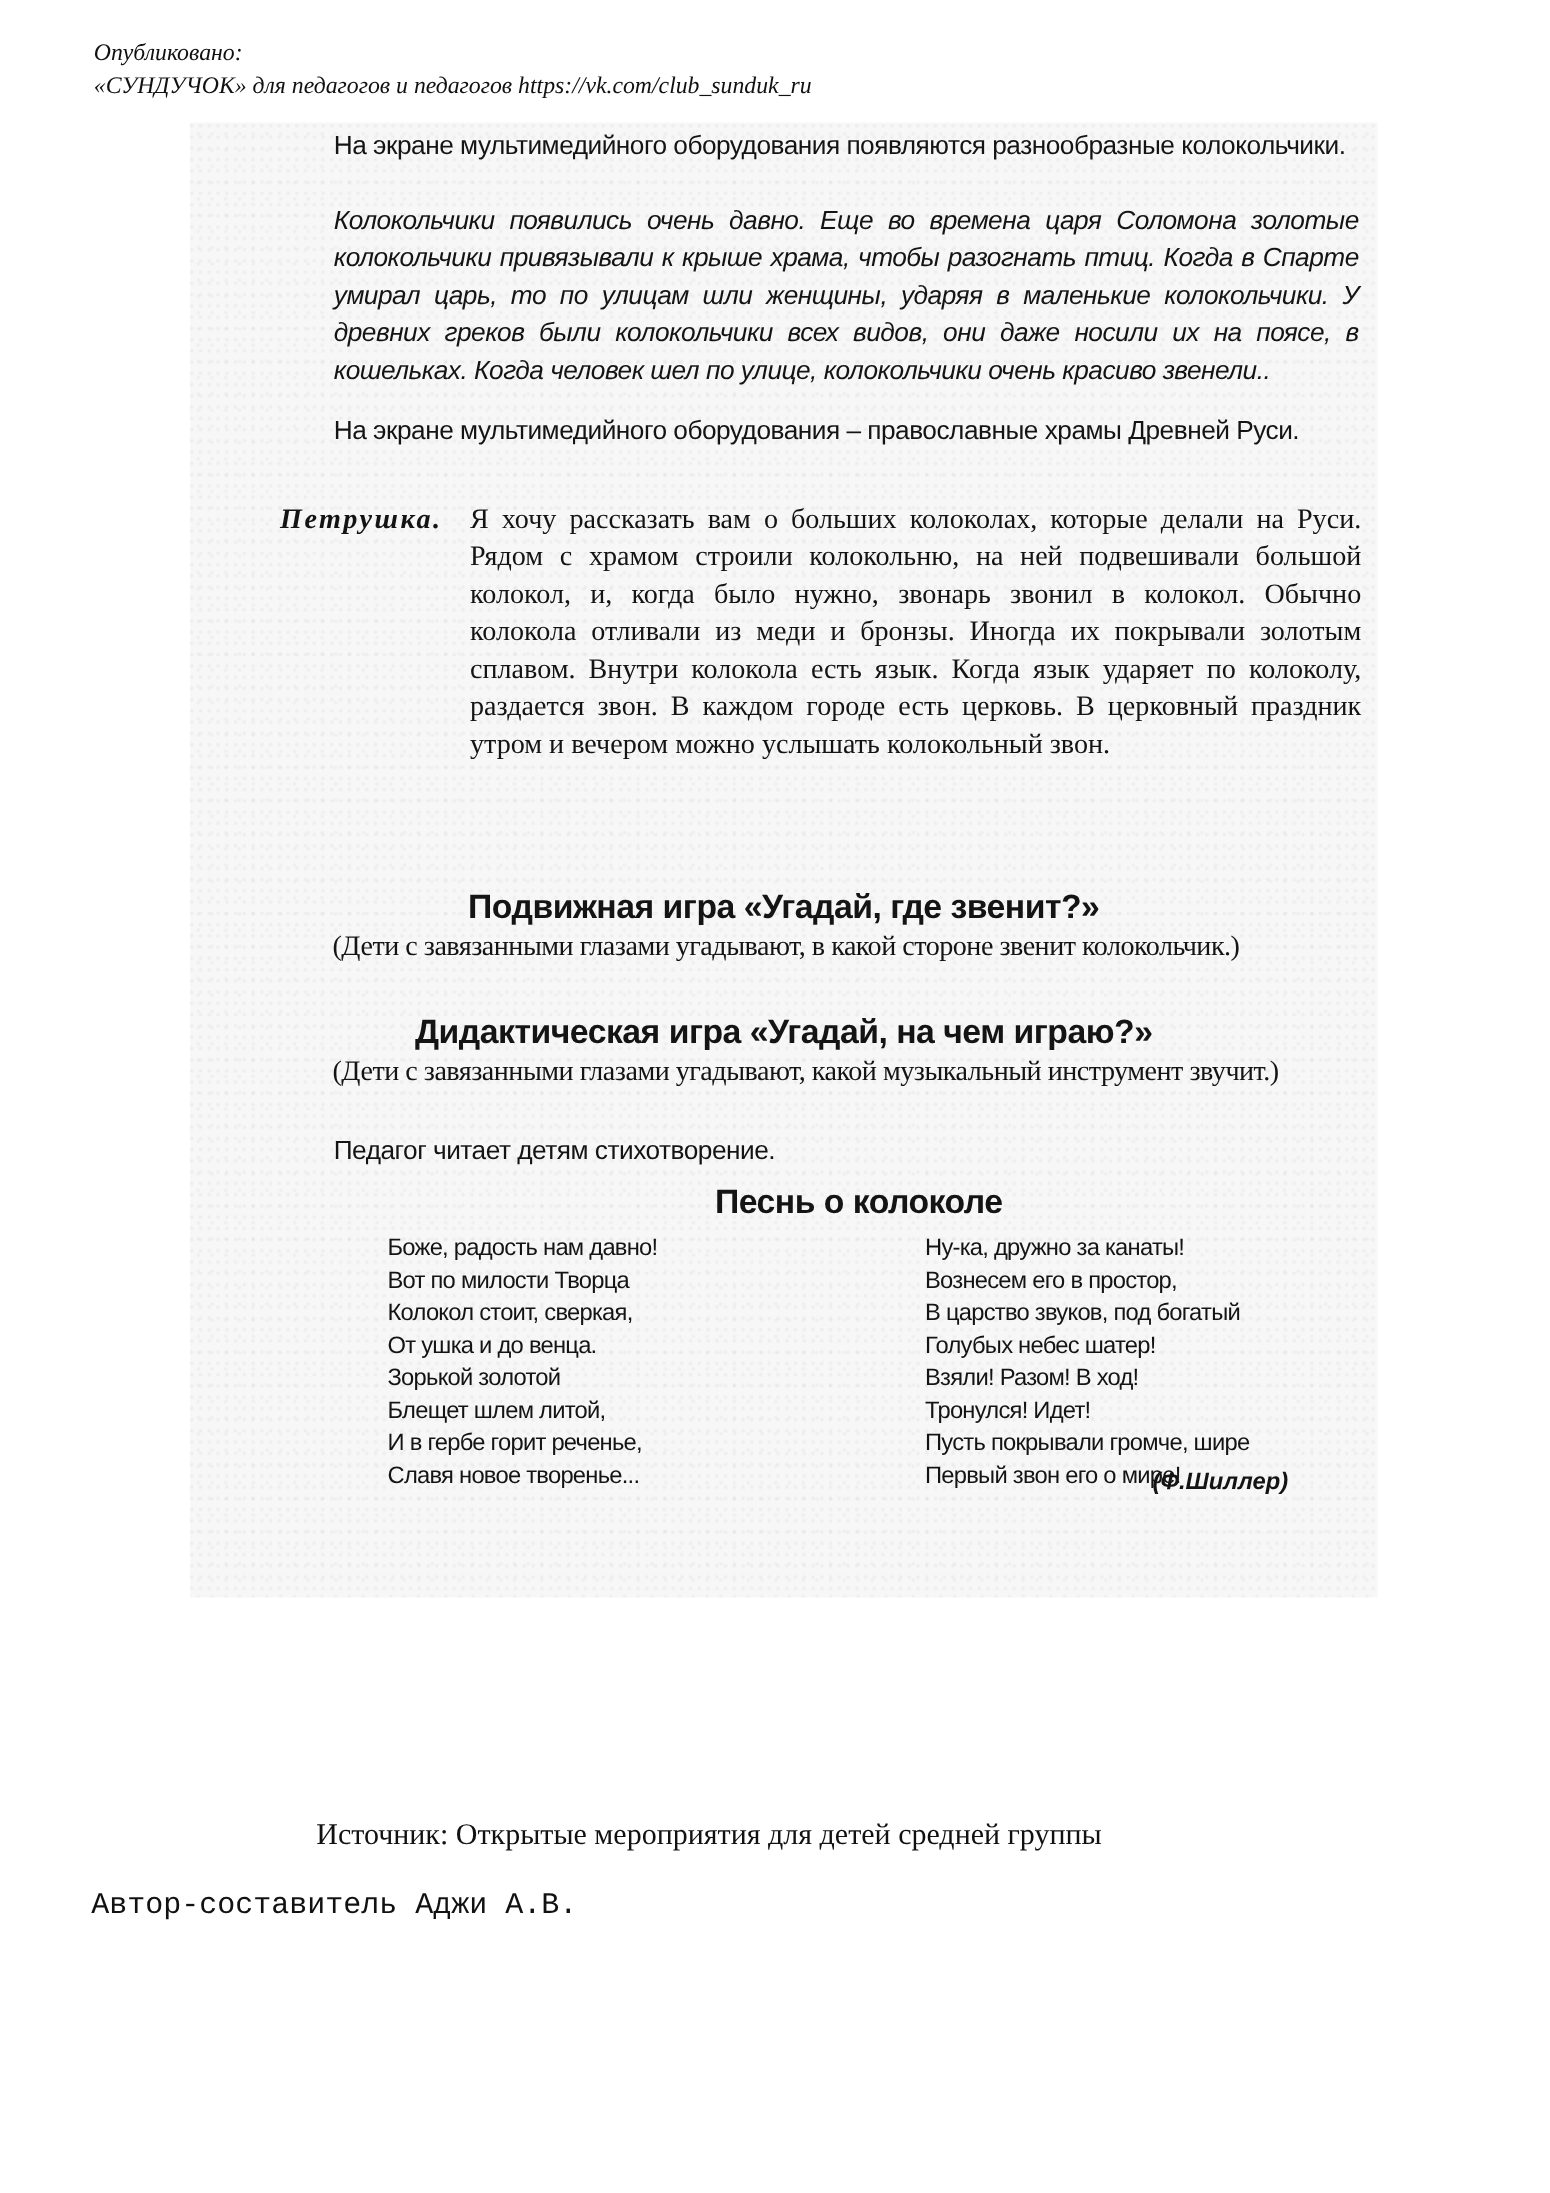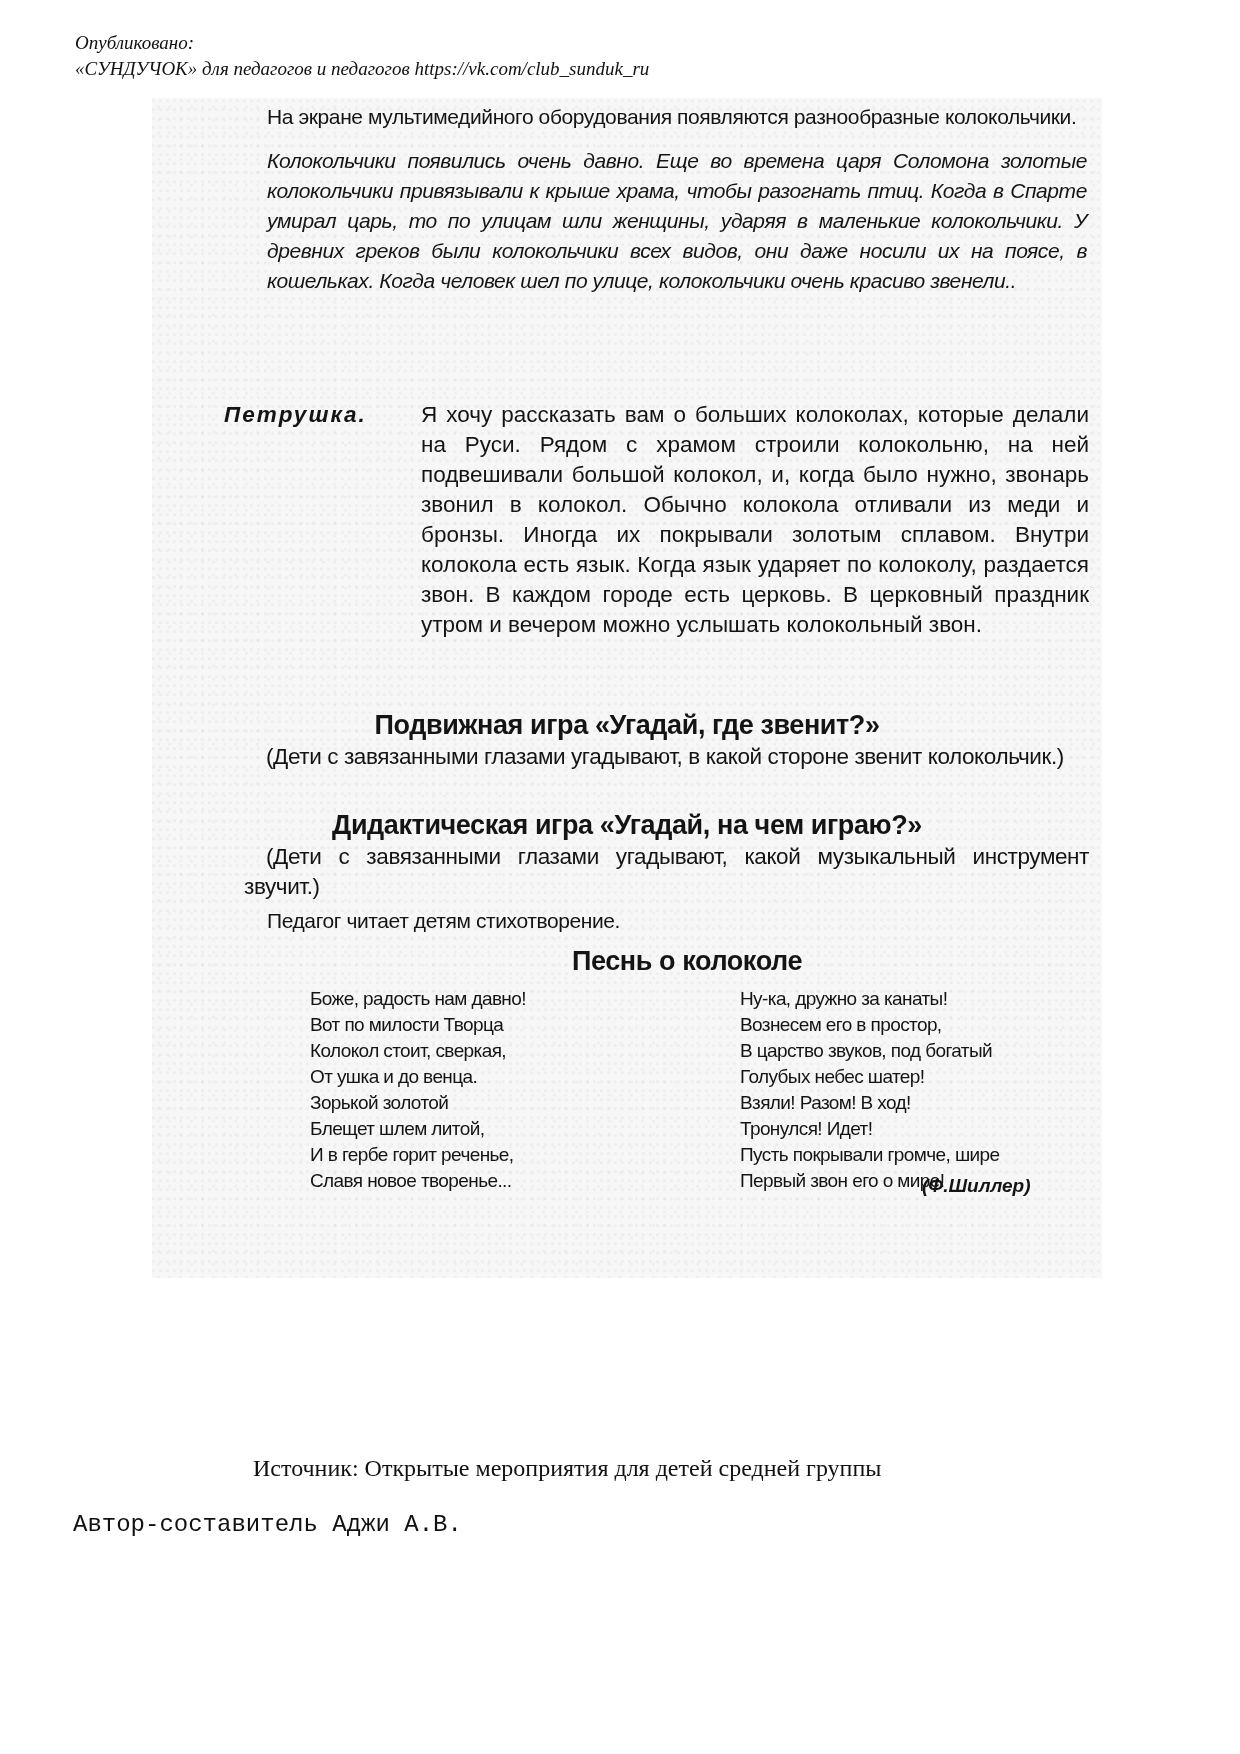--- a/index.html
+++ b/index.html
@@ -17,21 +17,21 @@
         radial-gradient(circle at 20% 30%, rgba(0,0,0,0.035) 0 1px, transparent 2px) 0 0/7px 9px,
         radial-gradient(circle at 60% 70%, rgba(0,0,0,0.03) 0 1px, transparent 2px) 0 0/11px 13px,
         #f7f7f7;
     }
 
     .sans {
       font-family: "Liberation Sans", "DejaVu Sans", sans-serif;
       font-stretch: condensed; color: #141414;
     }
     .serif {
-      font-family: Liberation Sans, sans-serif; color: #141414; gap: 45px;
+      font-family: Liberation Serif, serif; color: #141414;
     }
 
     .para {
       position: absolute; left: 115px; width: 820px;
       font-size: 21px; line-height: 30px; text-align: justify;
       letter-spacing: -0.4px;
     }
     .para.italic { font-style: italic; }
 
     .role-row {
@@ -70,24 +70,27 @@
   <div>Опубликовано:</div>
   <div>«СУНДУЧОК» для педагогов и педагогов https://vk.com/club_sunduk_ru</div>
 </div>
 
 <div class="scan">
 
   <div class="para sans" style="top:4px;">
     <span>На экране мультимедийного оборудования появляются разнообразные колокольчики.</span>
   </div>
 
-  <div class="para sans italic" style="top:48px;">
+  <div class="para sans italic" style="top:64px;">
     <span>Колокольчики появились очень давно. Еще во времена царя Соломона золотые колокольчики привязывали к крыше храма, чтобы разогнать птиц. Когда в Спарте умирал царь, то по улицам шли женщины, ударяя в маленькие колокольчики. У древних греков были колокольчики всех видов, они даже носили их на поясе, в кошельках. Когда человек шел по улице, колокольчики очень красиво звенели..</span>
   </div>
 
+  <div class="para sans" style="top:232px;">
+    <span>На экране мультимедийного оборудования – православные храмы Древней Руси.</span>
+  </div>
 
   <div class="role-row serif" style="top:302px;">
     <div class="role">Петрушка.</div>
     <div class="role-text">Я хочу рассказать вам о больших колоколах, которые делали на Руси. Рядом с храмом строили колокольню, на ней подвешивали большой колокол, и, когда было нужно, звонарь звонил в колокол. Обычно колокола отливали из меди и бронзы. Иногда их покрывали золотым сплавом. Внутри колокола есть язык. Когда язык ударяет по колоколу, раздается звон. В каждом городе есть церковь. В церковный праздник утром и вечером можно услышать колокольный звон.</div>
   </div>
 
 
   <div class="game-title sans" style="top:612px;">Подвижная игра «Угадай, где звенит?»</div>
   <div class="para serif" style="top:644px; left:92px; width:845px; font-size:22.5px; text-indent:22px;">
     <span>(Дети с завязанными глазами угадывают, в какой стороне звенит колокольчик.)</span>

